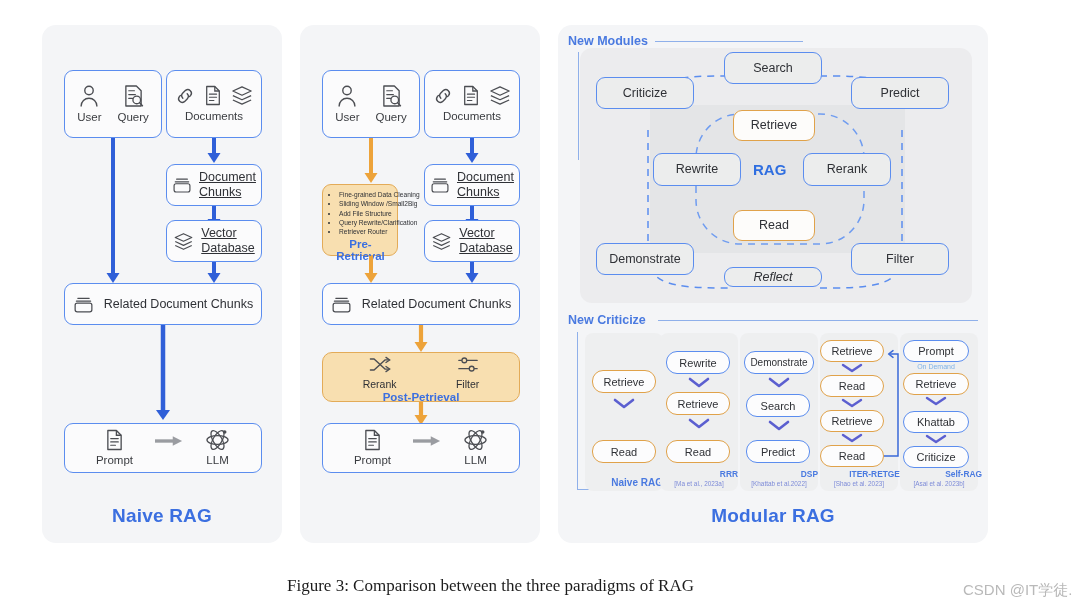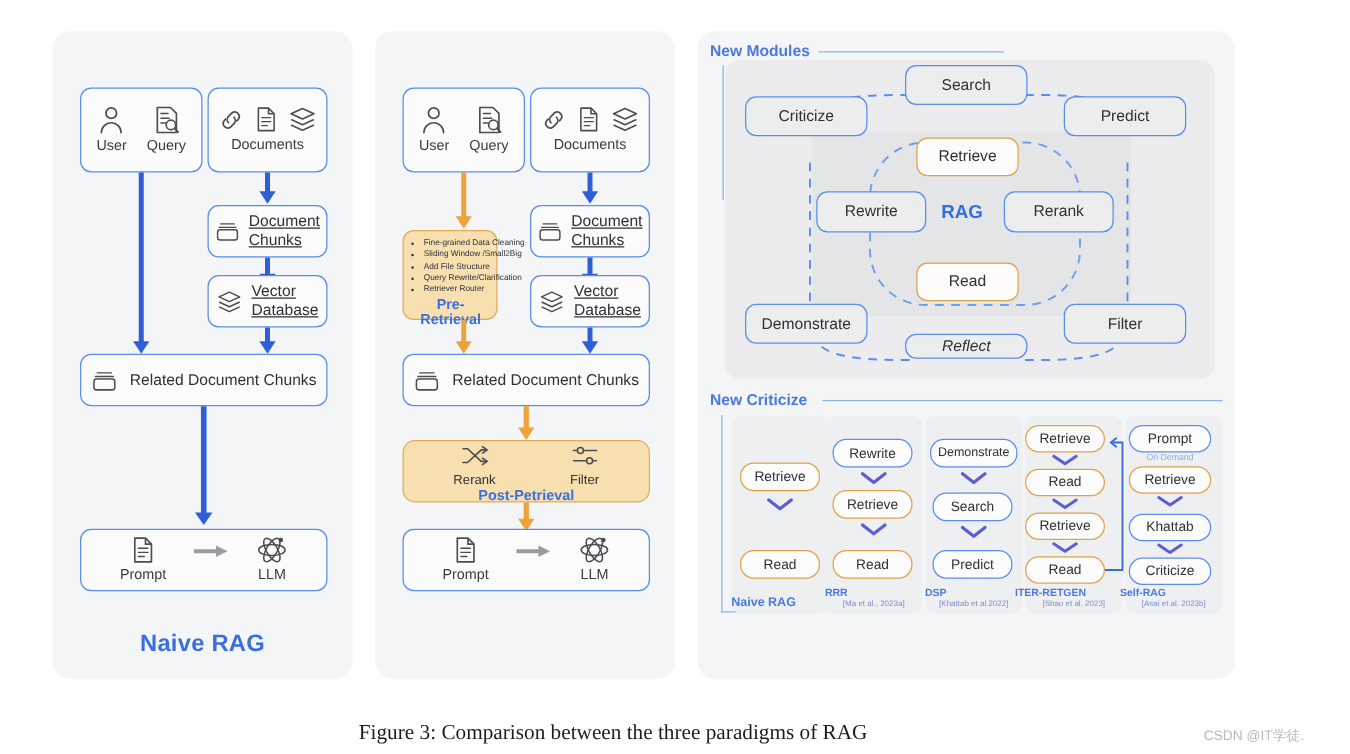--- a/index.html
+++ b/index.html
@@ -153,21 +153,21 @@
   .dashring svg { display:block; overflow:visible; }
 
   
   .patcol {
     position:absolute;
     background:#eeeff0;
     border-radius:8px;
   }
   .patname {
     position:absolute;
-    text-align:left;
+    text-align:right;
     color:#4a7ae0;
     font-weight:bold;
     font-size:8.4px;
     line-height:1.15;
   }
   .patcite {
     position:absolute;
     text-align:center;
     color:#7d8bd8;
     font-size:6.4px;
@@ -196,21 +196,21 @@
 
   
   .caption {
     position:absolute;
     font-family: "Liberation Serif", serif;
     font-size: 17px;
     color:#1c1c1c;
   }
   .watermark {
     position:absolute;
-    font-size: 11px;
+    font-size: 15px;
     color:#b9b9b9;
     text-align:center;
   }
 </style>
 </head>
 <body>
 
 <div id="page">
 
   <div class="panel" style="left:42px; top:25px; width:240px; height:518px;">
@@ -735,17 +735,18 @@
     <svg width="22" height="11">
         <path d="M2 2 L11 8 L20 2" fill="none" stroke="#5b5fd0" stroke-width="2.4" stroke-linecap="round" stroke-linejoin="round"></path>
       </svg>
   </div>
   <div class="pnode" style="left:903px; top:446px; width:66px; height:22px;">
     <span>Criticize</span>
   </div>
   <div class="patname" style="left:896px; top:470px; width:86px;">Self-RAG</div>
   <div class="patcite" style="left:892px; top:480px; width:94px;">[Asai et al. 2023b]</div>
 
+  <div class="panel-title" style="left:558px; width:430px; top:505px;">Modular RAG</div>
 
   <div class="caption" style="left:287px; top:576px;">Figure 3: Comparison between the three paradigms of RAG</div>
   <div class="watermark" style="left:963px; top:581px;">CSDN @IT学徒.</div>
 
 </div>
 
 </body></html>

